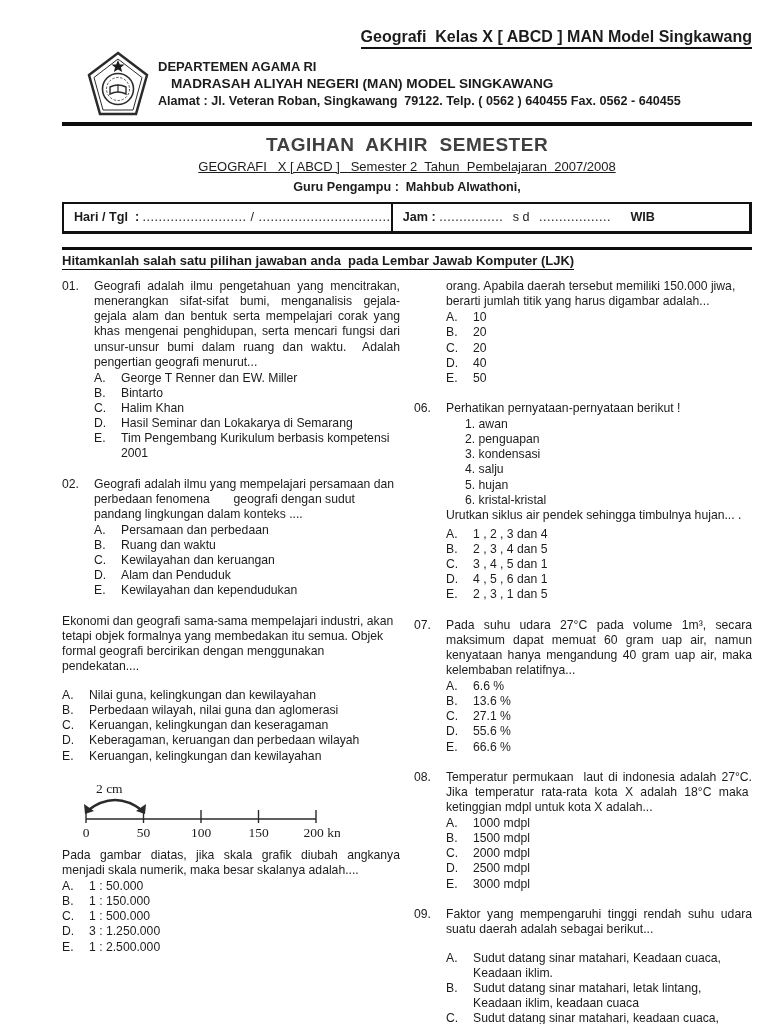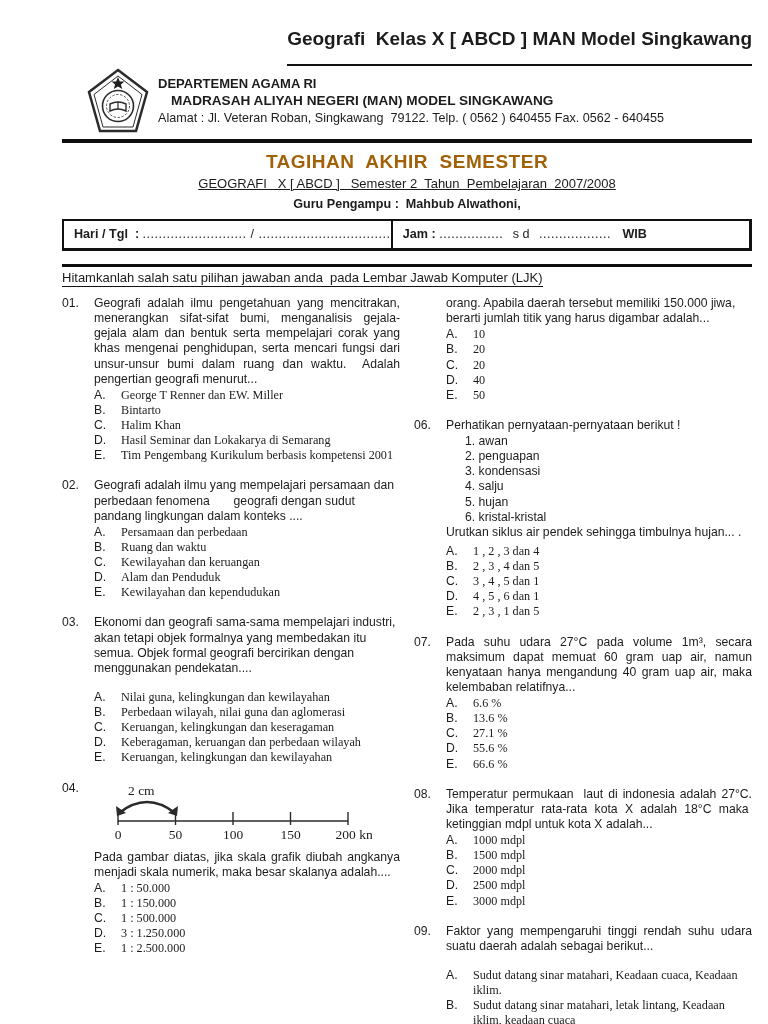--- a/index.html
+++ b/index.html
@@ -2,60 +2,60 @@
 <html><head>
 <meta charset="utf-8">
 <style>
   * { margin:0; padding:0; box-sizing:border-box; }
   html,body { background:#fff; }
   body { font-family:"Liberation Sans", sans-serif; color:#1c1c1c; }
   .page { position:relative; width:768px; min-height:1024px; background:#ffffff; padding:28px 16px 8px 62px; overflow:hidden; }
 
   
   .corner { text-align:right; margin-bottom:2px; }
-  .corner span { display:inline-block; font-weight:bold; font-size:19px; border-bottom:2px solid #111; padding-bottom:14px; }
+  .corner span { display:inline-block; font-weight:bold; font-size:16px; border-bottom:2px solid #111; padding-bottom:1px; }
   .letterhead { display:flex; align-items:center; margin-top:2px; }
   .logo-wrap { width:64px; height:66px; margin-left:24px; flex:none; }
   .lh-text { margin-left:8px; line-height:1.34; }
   .lh-line1 { font-weight:bold; font-size:13px; }
   .lh-line2 { font-weight:bold; font-size:13.6px;padding-left:13px; }
-  .lh-line3 { font-weight:normal; font-size:12.6px; }
+  .lh-line3 { font-weight:bold; font-size:12.6px; }
   .rule-header { border:0; border-top:4px solid #0d0d0d; margin:5px 0 8px 0; }
 
   
   .title-main { text-align:center; font-weight:bold; font-size:19px; letter-spacing:.5px; margin-top:6px; }
   .title-sub { text-align:center; font-size:13px; margin-top:3px;text-decoration:underline; }
   .title-teacher { text-align:center; font-size:12.6px; font-weight:bold; margin-top:6px; }
 
   
   .info-box { display:flex; border:2px solid #111; border-right-width:3px; border-bottom-width:3px; margin-top:8px; font-size:12.6px; }
   .info-cell { padding:6px 8px 7px 10px; white-space:nowrap; overflow:hidden; }
   .info-left { width:48%; border-right:2px solid #111; }
   .info-right { flex:1; }
   .blbl { font-weight:bold; }
   .dots { letter-spacing:.5px; color:#222; }
   .sd { margin:0 6px; }
 
   
   .rule-instr { border:0; border-top:3px solid #0d0d0d; margin:13px 0 0 0; }
   .instruction { margin-top:1px; margin-bottom:9px; }
-  .instruction span { display:inline-block; font-weight:normal; font-size:13px; border-bottom:1.5px solid #111; padding-bottom:1px; }
+  .instruction span { display:inline-block; font-weight:bold; font-size:13px; border-bottom:1.5px solid #111; padding-bottom:1px; }
 
   
   .columns { display:flex; gap:14px; }
   .col { flex:1; min-width:0; font-size:12.2px; line-height:1.24; }
   .col-left { max-width:340px; }
   .q { display:flex; margin-bottom:15px; }
   .qnum { width:32px; flex:none; }
   .qbody { flex:1; min-width:0; }
   .qtext { margin-bottom:1px; }
   .just { text-align:justify; }
   .opt { display:flex; }
   .olabel { width:27px; flex:none; }
-  .otext { flex:1;font-family:Liberation Serif, serif; }
+  .otext { flex:1; }
   .opts-gap { margin-top:14px; }
   .opts-gap-sm { margin-top:4px; }
   .statements { margin-left:19px; }
 
   
   .diagram { margin:2px 0 3px 10px; }
   .diagram svg text { font-family:"Liberation Serif", serif; font-size:13.5px; fill:#1c1c1c; }
   .diagram .stroke { stroke:#2a2a2a; }
 </style>
 </head>
@@ -81,35 +81,35 @@
     </div>
     <div class="lh-text">
       <div class="lh-line1">DEPARTEMEN AGAMA RI</div>
       <div class="lh-line2">MADRASAH ALIYAH NEGERI (MAN) MODEL SINGKAWANG</div>
       <div class="lh-line3">Alamat : Jl. Veteran Roban, Singkawang&nbsp; 79122. Telp. ( 0562 ) 640455 Fax. 0562 - 640455</div>
     </div>
   </div>
 
   <hr class="rule-header">
 
-  <div class="title-main" style="color:#a16207;">TAGIHAN&nbsp; AKHIR&nbsp; SEMESTER</div>
+  <div class="title-main" style="color:#404040;">TAGIHAN&nbsp; AKHIR&nbsp; SEMESTER</div>
   <div class="title-sub">GEOGRAFI &nbsp; X [ ABCD ] &nbsp; Semester 2&nbsp; Tahun&nbsp; Pembelajaran&nbsp; 2007/2008</div>
   <div class="title-teacher">Guru Pengampu :&nbsp; Mahbub Alwathoni,</div>
 
   <div class="info-box">
     <div class="info-cell info-left">
       <span class="blbl">Hari / Tgl&nbsp; :</span>
       <span class="dots">.......................... / ...................................</span>
     </div>
     <div class="info-cell info-right">
       <span class="blbl">Jam :</span>
       <span class="dots">................</span>
       <span class="sd">s d</span>
       <span class="dots">..................</span>
-      <span class="blbl" style="margin-left:8px;">WIB</span>
+      <span class="blbl" style="margin-left:16px;">WIB</span>
     </div>
   </div>
 
   <hr class="rule-instr">
   <div class="instruction">
     <span>Hitamkanlah salah satu pilihan jawaban anda&nbsp; pada Lembar Jawab Komputer (LJK)</span>
   </div>
 
   <div class="columns">
 
@@ -167,21 +167,20 @@
               </div>
             <div class="opt">
                 <span class="olabel">E.</span>
                 <span class="otext">Kewilayahan dan kependudukan</span>
               </div>
           </div>
         </div>
       </div>
 
       <div class="q">
-        <div class="qnum">03.</div>
         <div class="qbody">
           <p class="qtext">Ekonomi dan geografi sama-sama mempelajari industri, akan tetapi objek formalnya yang membedakan itu semua. Objek formal geografi bercirikan dengan menggunakan pendekatan....</p>
           <div class="opts opts-gap">
             <div class="opt">
                 <span class="olabel">A.</span>
                 <span class="otext">Nilai guna, kelingkungan dan kewilayahan</span>
               </div>
             <div class="opt">
                 <span class="olabel">B.</span>
                 <span class="otext">Perbedaan wilayah, nilai guna dan aglomerasi</span>
@@ -196,21 +195,20 @@
               </div>
             <div class="opt">
                 <span class="olabel">E.</span>
                 <span class="otext">Keruangan, kelingkungan dan kewilayahan</span>
               </div>
           </div>
         </div>
       </div>
 
       <div class="q">
-        <div class="qnum">04.</div>
         <div class="qbody">
           <div class="diagram">
             <svg width="268" height="60" viewBox="0 0 268 60">
               <text x="24" y="12" text-anchor="start">2 cm</text>
               <path class="stroke" d="M15 30 Q 43 8 71 30" fill="none" stroke-width="2.6"></path>
               <polygon points="12,23 13,33 22,30" fill="#2a2a2a"></polygon>
               <polygon points="74,23 73,33 64,30" fill="#2a2a2a"></polygon>
               <line class="stroke" x1="14" y1="38" x2="244" y2="38" stroke-width="1.4"></line>
               <line class="stroke" x1="14" y1="29" x2="14" y2="42" stroke-width="1.4"></line>
               <line class="stroke" x1="71.5" y1="29" x2="71.5" y2="42" stroke-width="1.4"></line>

